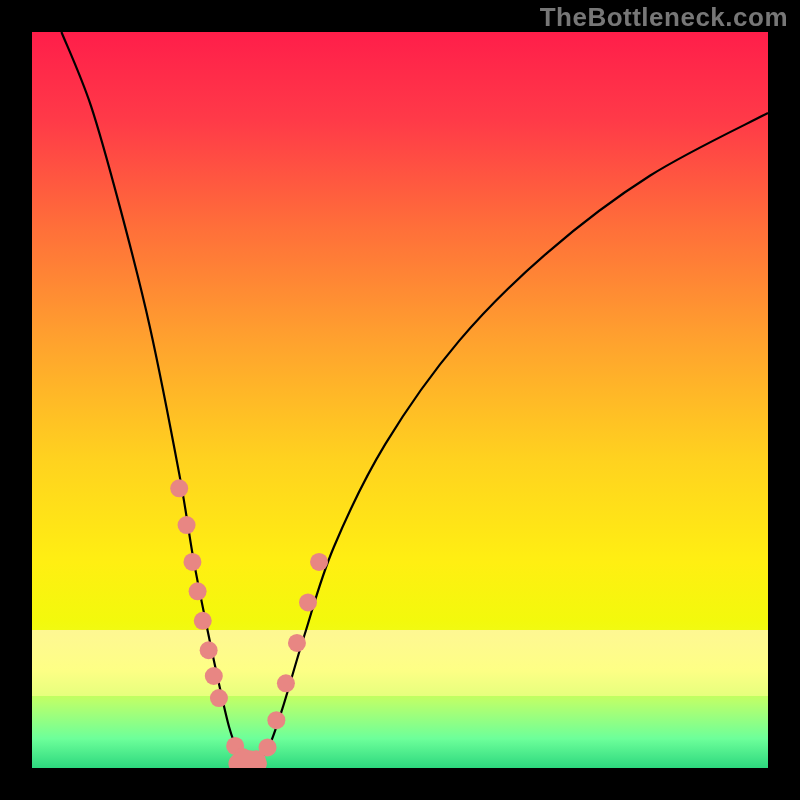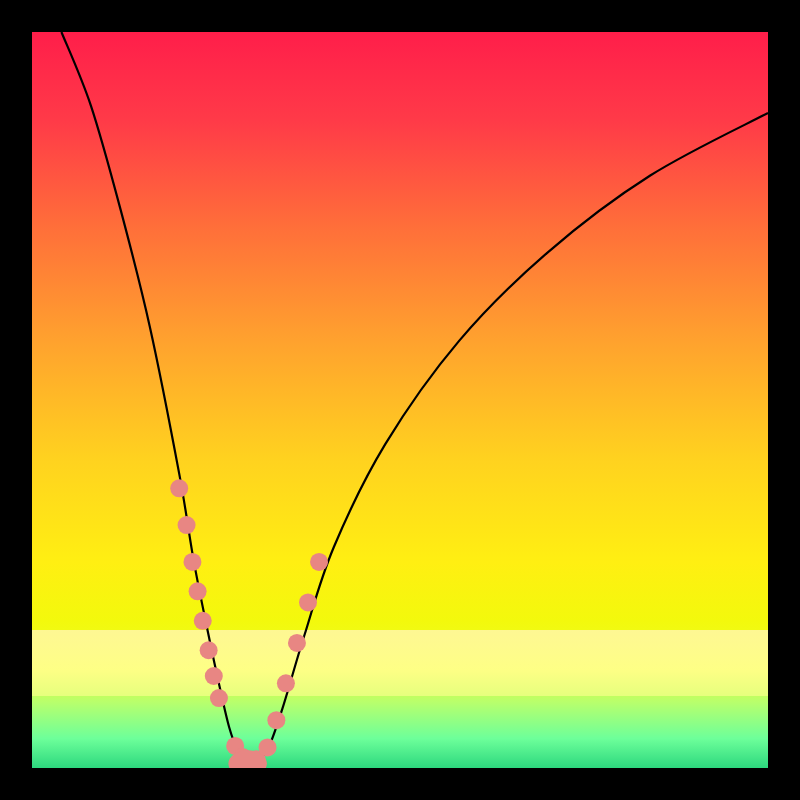--- a/index.html
+++ b/index.html
@@ -24,20 +24,21 @@
   .watermark{position:absolute;top:2px;right:12px;font-size:26px;font-weight:600;color:#777;letter-spacing:.5px}
   svg.curves{position:absolute;inset:0;overflow:visible}
   .curve{fill:none;stroke:#000;stroke-width:2.2}
   .dot{fill:#e88683}
   .blob{fill:#e88683}
 </style>
 </head>
 <body>
 
 <div class="stage">
+  <div class="watermark">TheBottleneck.com</div>
 
   <div class="plot-area">
     <div class="plot-bg"></div>
     <div class="yellow-band"></div>
 
     <svg class="curves" viewBox="0 0 736 736">
       <path id="path-left" class="curve" d="M29.44,0 C34.34666666666667,12.266666666666671 49.06666666666667,44.160000000000025 58.88,73.60000000000002 C68.69333333333333,103.04000000000002 78.50666666666666,139.83999999999997 88.32,176.64 C98.13333333333333,213.44 107.94666666666667,250.24000000000004 117.76,294.40000000000003 C127.57333333333334,338.56000000000006 139.84000000000003,402.34666666666664 147.20000000000002,441.59999999999997 C154.56,480.8533333333333 157.01333333333332,502.9333333333333 161.92,529.92 C166.82666666666665,556.9066666666666 172.34666666666664,582.6666666666666 176.64,603.52 C180.93333333333334,624.3733333333333 184.24533333333335,639.7066666666666 187.68,655.04 C191.11466666666666,670.3733333333333 194.18133333333336,684.7253333333333 197.24800000000002,695.52 C200.31466666666668,706.3146666666667 203.38133333333334,714.0426666666667 206.08,719.808 C208.77866666666668,725.5733333333333 210.98666666666668,727.6586666666666 213.44,730.112 C215.89333333333332,732.5653333333333 219.57333333333332,733.792 220.79999999999998,734.528"></path>
       <path id="path-right" class="curve" d="M220.79999999999998,734.528 C223.25333333333333,731.7066666666667 230.61333333333334,727.168 235.52,717.6 C240.42666666666668,708.032 244.10666666666668,696.1333333333333 250.24,677.12 C256.37333333333333,658.1066666666667 263.73333333333335,630.5066666666667 272.32,603.52 C280.90666666666664,576.5333333333333 288.26666666666665,547.0933333333334 301.76,515.2 C315.25333333333333,483.30666666666673 332.4266666666666,446.5066666666667 353.28,412.16 C374.1333333333333,377.81333333333333 399.8933333333333,341.0133333333333 426.88,309.12 C453.8666666666667,277.2266666666667 483.3066666666666,248.40000000000006 515.1999999999999,220.80000000000007 C547.0933333333332,193.20000000000007 581.44,166.82666666666665 618.24,143.51999999999998 C655.04,120.21333333333331 716.3733333333333,91.3866666666667 736,80.96000000000004"></path>
       <g id="dots">
           <circle cx="147.20000000000002" cy="456.32" r="9" class="dot"></circle>

